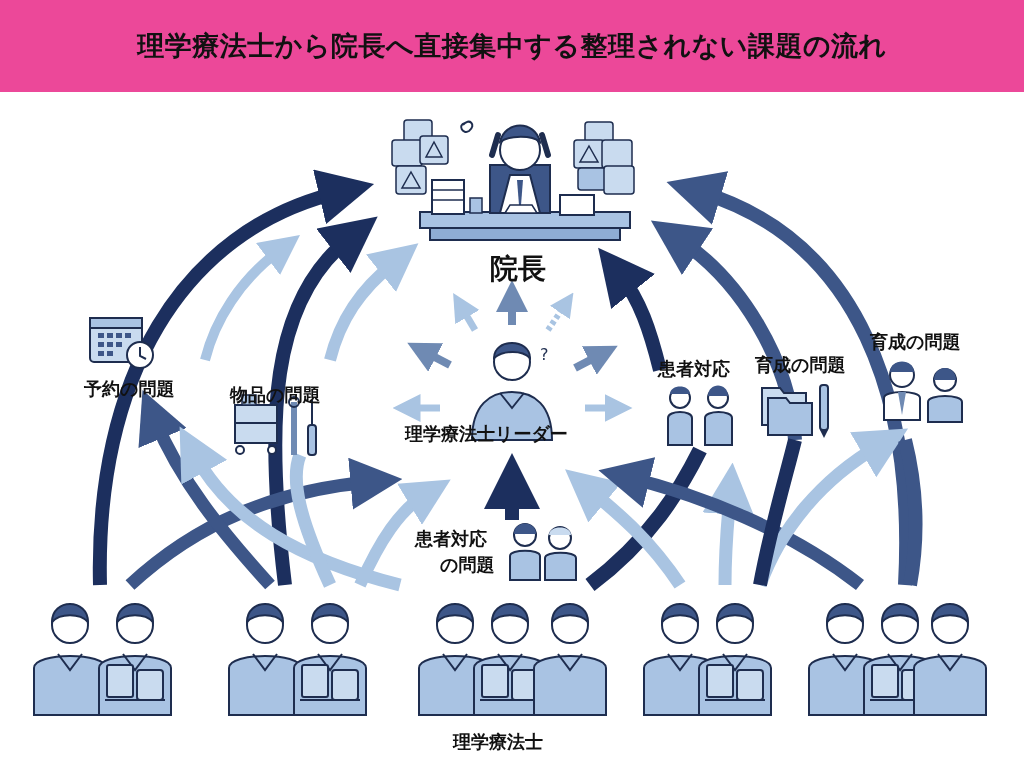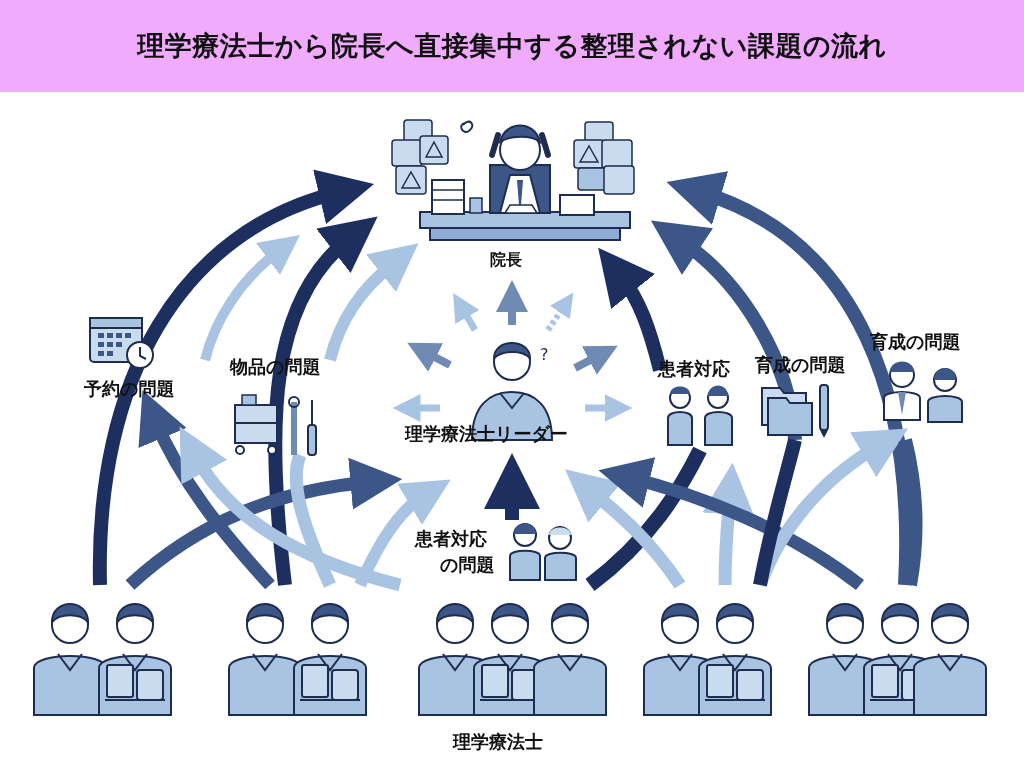--- a/index.html
+++ b/index.html
@@ -1,31 +1,31 @@
 <!DOCTYPE html>
 <html><head>
 <meta charset="utf-8">
 <style>
   * { box-sizing: border-box; margin: 0; padding: 0; }
   html, body { width: 1024px; height: 765px; overflow: hidden; background: #ffffff; }
   body { font-family: "DejaVu Sans", "Liberation Sans", sans-serif; position: relative; }
   .header {
     position: absolute; left: 0; top: 0; width: 1024px; height: 92px;
-    background: #f0abfc;
+    background: #ec4899;
     display: flex; align-items: center; justify-content: center;
   }
   .header h1 {
     font-size: 27px; font-weight: bold; color: #111; letter-spacing: 0.5px;
   }
   svg.stage { position: absolute; left: 0; top: 0; }
   .label {
     position: absolute; font-weight: bold; color: #111; white-space: nowrap;
     background: rgba(255,255,255,0.0);
   }
-  .lbl-lg { font-size: 16px; }
+  .lbl-lg { font-size: 28px; }
   .lbl-md { font-size: 18px; }
 </style>
 </head>
 <body>
 
 <div class="header">
   <h1>理学療法士から院長へ直接集中する整理されない課題の流れ</h1>
 </div>
 
 <svg class="stage" width="1024" height="765" viewBox="0 0 1024 765">
@@ -284,20 +284,20 @@
           <path d="M938,654 L950,670 L962,654" fill="none" stroke="#1e2d4f" stroke-width="2"></path>
           <circle cx="950" cy="625" r="18" fill="#ffffff" stroke="#1e2d4f" stroke-width="2"></circle>
           <path d="M932,622 C932,598 968,598 968,622 C960,613 940,613 932,622 Z" fill="#3d5688" stroke="#1e2d4f" stroke-width="2"></path>
         </g>
       </g>
     </g>
 </svg>
 
 <div class="label lbl-lg" style="left:490px; top:250px;">院長</div>
 <div class="label lbl-md" style="left:64px; top:377px;margin-left:20px;">予約の問題</div>
-<div class="label lbl-md" style="left:230px; top:355px;">物品の問題</div>
+<div class="label lbl-md" style="left:230px; top:383px;">物品の問題</div>
 <div class="label lbl-md" style="left:658px; top:357px;">患者対応</div>
 <div class="label lbl-md" style="left:755px; top:353px;">育成の問題</div>
 <div class="label lbl-md" style="left:870px; top:330px;">育成の問題</div>
 <div class="label lbl-md" style="left:405px; top:422px;">理学療法士リーダー</div>
 <div class="label lbl-md" style="left:415px; top:527px;">患者対応</div>
 <div class="label lbl-md" style="left:440px; top:553px;">の問題</div>
 <div class="label lbl-md" style="left:453px; top:730px;">理学療法士</div>
 
 </body></html>

